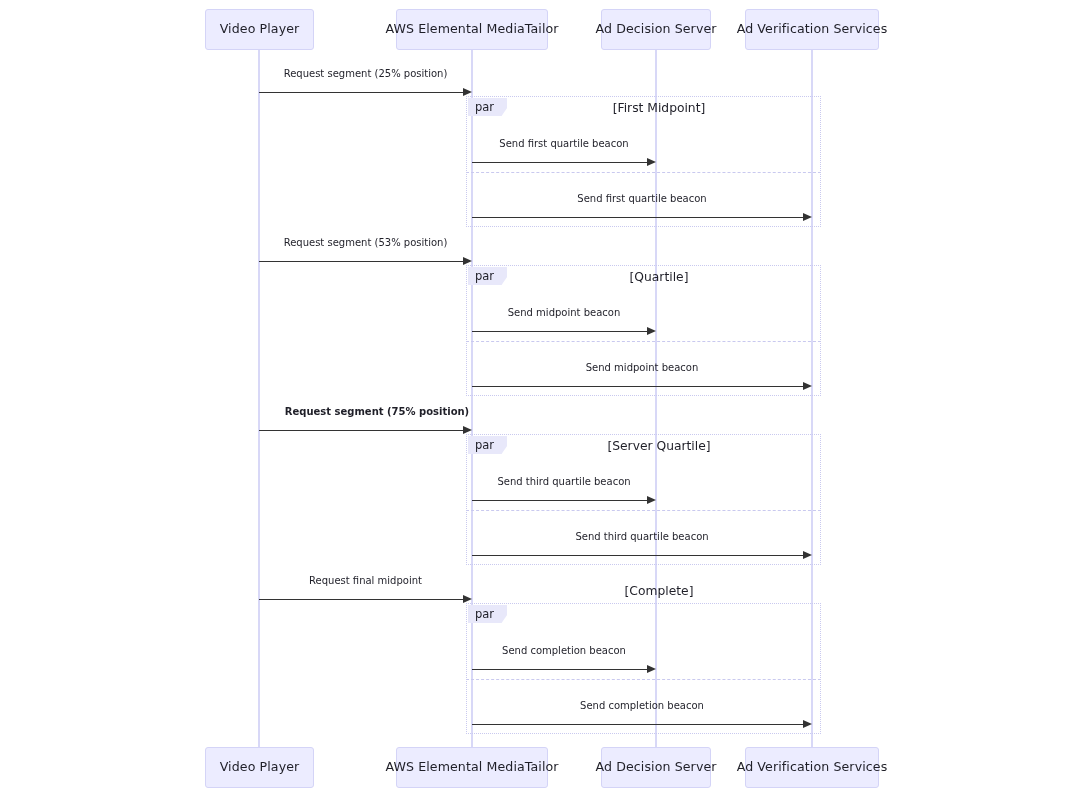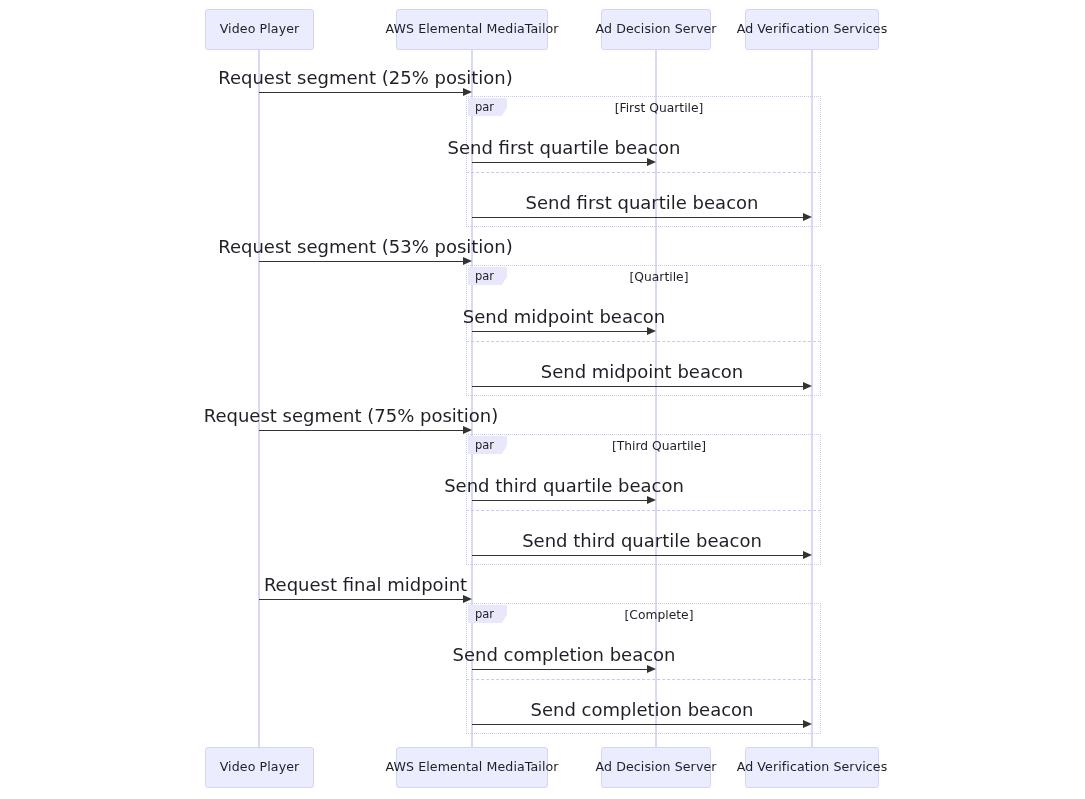--- a/index.html
+++ b/index.html
@@ -85,73 +85,73 @@
   .msg-head {
     position: absolute;
     width: 0;
     height: 0;
     border-top: 4.5px solid transparent;
     border-bottom: 4.5px solid transparent;
     border-left: 9px solid #333333;
   }
   .msg-label {
     position: absolute;
-    font-size: 18px;
+    font-size: 10px;
     color: #1f1f28;
     white-space: nowrap;
     line-height: 1;
     transform: translateX(-50%);
   }
 </style>
 </head>
 <body>
 
 <div id="diagram">
 
 <div class="lifeline" style="left: 258.3px; top: 50px; height: 697px;"></div>
     <div class="lifeline" style="left: 471.3px; top: 50px; height: 697px;"></div>
     <div class="lifeline" style="left: 655.3px; top: 50px; height: 697px;"></div>
     <div class="lifeline" style="left: 811.3px; top: 50px; height: 697px;"></div>
     <div class="par-block" style="left: 466px; top: 96px; width: 355px; height: 131px;"></div>
     <div class="par-divider" style="left: 466px; top: 172px; width: 355px;"></div>
     <div class="par-tag" style="left: 468px; top: 98px;">par</div>
-    <div class="par-title" style="left: 659px; top: 102px; transform: translateX(-50%);">[First Quartile]</div>
+    <div class="par-title" style="left: 659px; top: 102px; transform: translateX(-50%);">[First Midpoint]</div>
     <div class="par-block" style="left: 466px; top: 265px; width: 355px; height: 131px;"></div>
     <div class="par-divider" style="left: 466px; top: 341px; width: 355px;"></div>
     <div class="par-tag" style="left: 468px; top: 267px;">par</div>
     <div class="par-title" style="left: 659px; top: 271px; transform: translateX(-50%);">[Quartile]</div>
     <div class="par-block" style="left: 466px; top: 434px; width: 355px; height: 131px;"></div>
     <div class="par-divider" style="left: 466px; top: 510px; width: 355px;"></div>
     <div class="par-tag" style="left: 468px; top: 436px;">par</div>
-    <div class="par-title" style="left: 659px; top: 440px; transform: translateX(-50%);">[Third Quartile]</div>
+    <div class="par-title" style="left: 659px; top: 440px; transform: translateX(-50%);">[Server Quartile]</div>
     <div class="par-block" style="left: 466px; top: 603px; width: 355px; height: 131px;"></div>
     <div class="par-divider" style="left: 466px; top: 679px; width: 355px;"></div>
     <div class="par-tag" style="left: 468px; top: 605px;">par</div>
-    <div class="par-title" style="left: 659px; top: 609px; transform: translateX(-50%);">[Complete]</div>
+    <div class="par-title" style="left: 659px; top: 585px; transform: translateX(-50%);">[Complete]</div>
     <div class="msg-line" style="left: 259px; width: 204px; top: 92px;"></div>
     <div class="msg-head" style="left: 463px; top: 88px;"></div>
     <div class="msg-label" style="left: 365.5px; top: 69px;">Request segment (25% position)</div>
     <div class="msg-line" style="left: 472px; width: 175px; top: 162px;"></div>
     <div class="msg-head" style="left: 647px; top: 158px;"></div>
     <div class="msg-label" style="left: 564px; top: 139px;">Send first quartile beacon</div>
     <div class="msg-line" style="left: 472px; width: 331px; top: 217px;"></div>
     <div class="msg-head" style="left: 803px; top: 213px;"></div>
     <div class="msg-label" style="left: 642px; top: 194px;">Send first quartile beacon</div>
     <div class="msg-line" style="left: 259px; width: 204px; top: 261px;"></div>
     <div class="msg-head" style="left: 463px; top: 257px;"></div>
     <div class="msg-label" style="left: 365.5px; top: 238px;">Request segment (53% position)</div>
     <div class="msg-line" style="left: 472px; width: 175px; top: 331px;"></div>
     <div class="msg-head" style="left: 647px; top: 327px;"></div>
     <div class="msg-label" style="left: 564px; top: 308px;">Send midpoint beacon</div>
     <div class="msg-line" style="left: 472px; width: 331px; top: 386px;"></div>
     <div class="msg-head" style="left: 803px; top: 382px;"></div>
     <div class="msg-label" style="left: 642px; top: 363px;">Send midpoint beacon</div>
     <div class="msg-line" style="left: 259px; width: 204px; top: 430px;"></div>
     <div class="msg-head" style="left: 463px; top: 426px;"></div>
-    <div class="msg-label" style="left: 351px; top: 407px;">Request segment (75% position)</div>
+    <div class="msg-label" style="left: 377px; top: 407px; font-weight: bold;">Request segment (75% position)</div>
     <div class="msg-line" style="left: 472px; width: 175px; top: 500px;"></div>
     <div class="msg-head" style="left: 647px; top: 496px;"></div>
     <div class="msg-label" style="left: 564px; top: 477px;">Send third quartile beacon</div>
     <div class="msg-line" style="left: 472px; width: 331px; top: 555px;"></div>
     <div class="msg-head" style="left: 803px; top: 551px;"></div>
     <div class="msg-label" style="left: 642px; top: 532px;">Send third quartile beacon</div>
     <div class="msg-line" style="left: 259px; width: 204px; top: 599px;"></div>
     <div class="msg-head" style="left: 463px; top: 595px;"></div>
     <div class="msg-label" style="left: 365.5px; top: 576px;">Request final midpoint</div>
     <div class="msg-line" style="left: 472px; width: 175px; top: 669px;"></div>

